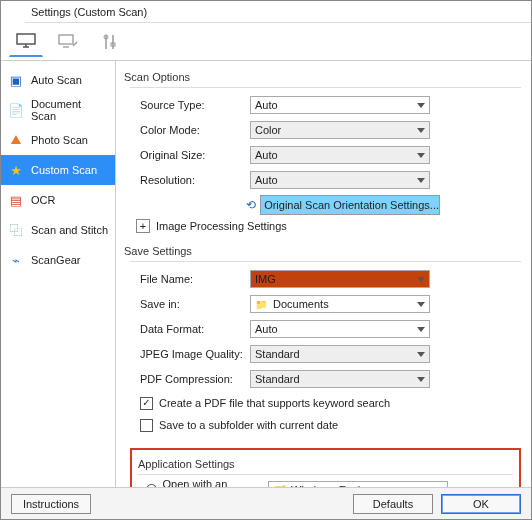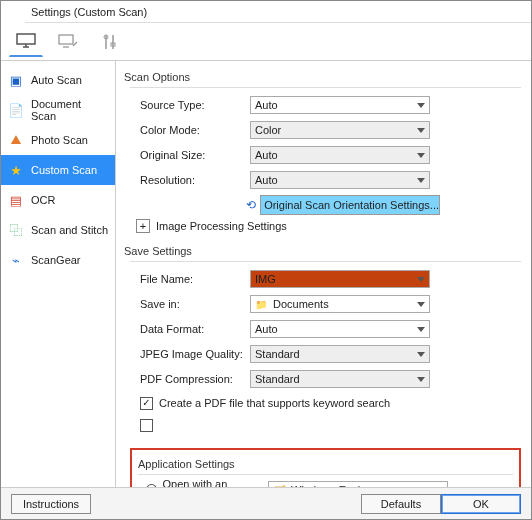--- a/index.html
+++ b/index.html
@@ -30,21 +30,21 @@
   .reset-icon { color:#1a62c9; font-size:12px; }
   .expander { display: flex; align-items: center; gap: 6px; margin: 4px 0 6px 6px; }
   .plusbox { width: 14px; height: 14px; border: 1px solid #888; text-align: center; line-height: 12px; font-size: 11px; }
   .chkrow { display: flex; align-items: center; gap: 6px; margin: 4px 0 4px 10px; height: 18px; }
   .chk { width: 13px; height: 13px; border: 1px solid #555; display: inline-flex; align-items:center; justify-content:center; font-size:10px; line-height:1; }
   .radio-row { display: flex; align-items: center; height: 22px; margin-bottom: 3px; }
   .radio-lbl { width: 130px; display: flex; align-items: center; gap: 6px; padding-left: 8px;}
   .radio { width: 12px; height: 12px; border: 1px solid #555; border-radius: 50%; display:inline-flex; align-items:center; justify-content:center; }
   .radio.sel::after { content:""; width:6px; height:6px; border-radius:50%; background:#333; }
   .appbox { border: 2px solid #d43a2a; padding: 4px 6px 6px 6px; margin-top: 8px; }
-  .footer { height: 32px; border-top: 1px solid #ccc; display: flex; align-items: center; padding: 0 10px; background: #f4f4f4; }
+  .footer { height: 32px; border-top: 1px solid #ccc; display: flex; align-items: center; padding: 0 10px; gap: 8px; background: #f4f4f4; }
   .footer .spacer { flex: 1; }
   .fbtn { min-width: 80px; height: 20px; border: 1px solid #888; background: #f8f8f8; text-align: center; line-height: 18px; font-size: 11px; padding: 0 10px; }
   .fbtn.primary { border: 1px solid #2e6fd6; box-shadow: inset 0 0 0 1px #6aa4ee; }
   svg { display:block; }
 </style>
 </head>
 <body>
 
 <div class="window">
 
@@ -178,20 +178,21 @@
           <div class="ctl dropdown disabled">
               <span>Standard</span>
             </div>
         </div>
         <div class="chkrow">
           <div class="chk">✓</div>
           <span>Create a PDF file that supports keyword search</span>
         </div>
         <div class="chkrow">
           <div class="chk"></div>
+          <span>Save to a subfolder with current date</span>
         </div>
       </div>
 
       <div class="appbox">
         <div class="group-title" style="margin-left:0">Application Settings</div>
         <div style="border-top:1px solid #ddd; padding-top:4px;">
           <div class="radio-row">
             <div class="radio-lbl">
                 <span class="radio sel"></span>
                 <span>Open with an application:</span>

